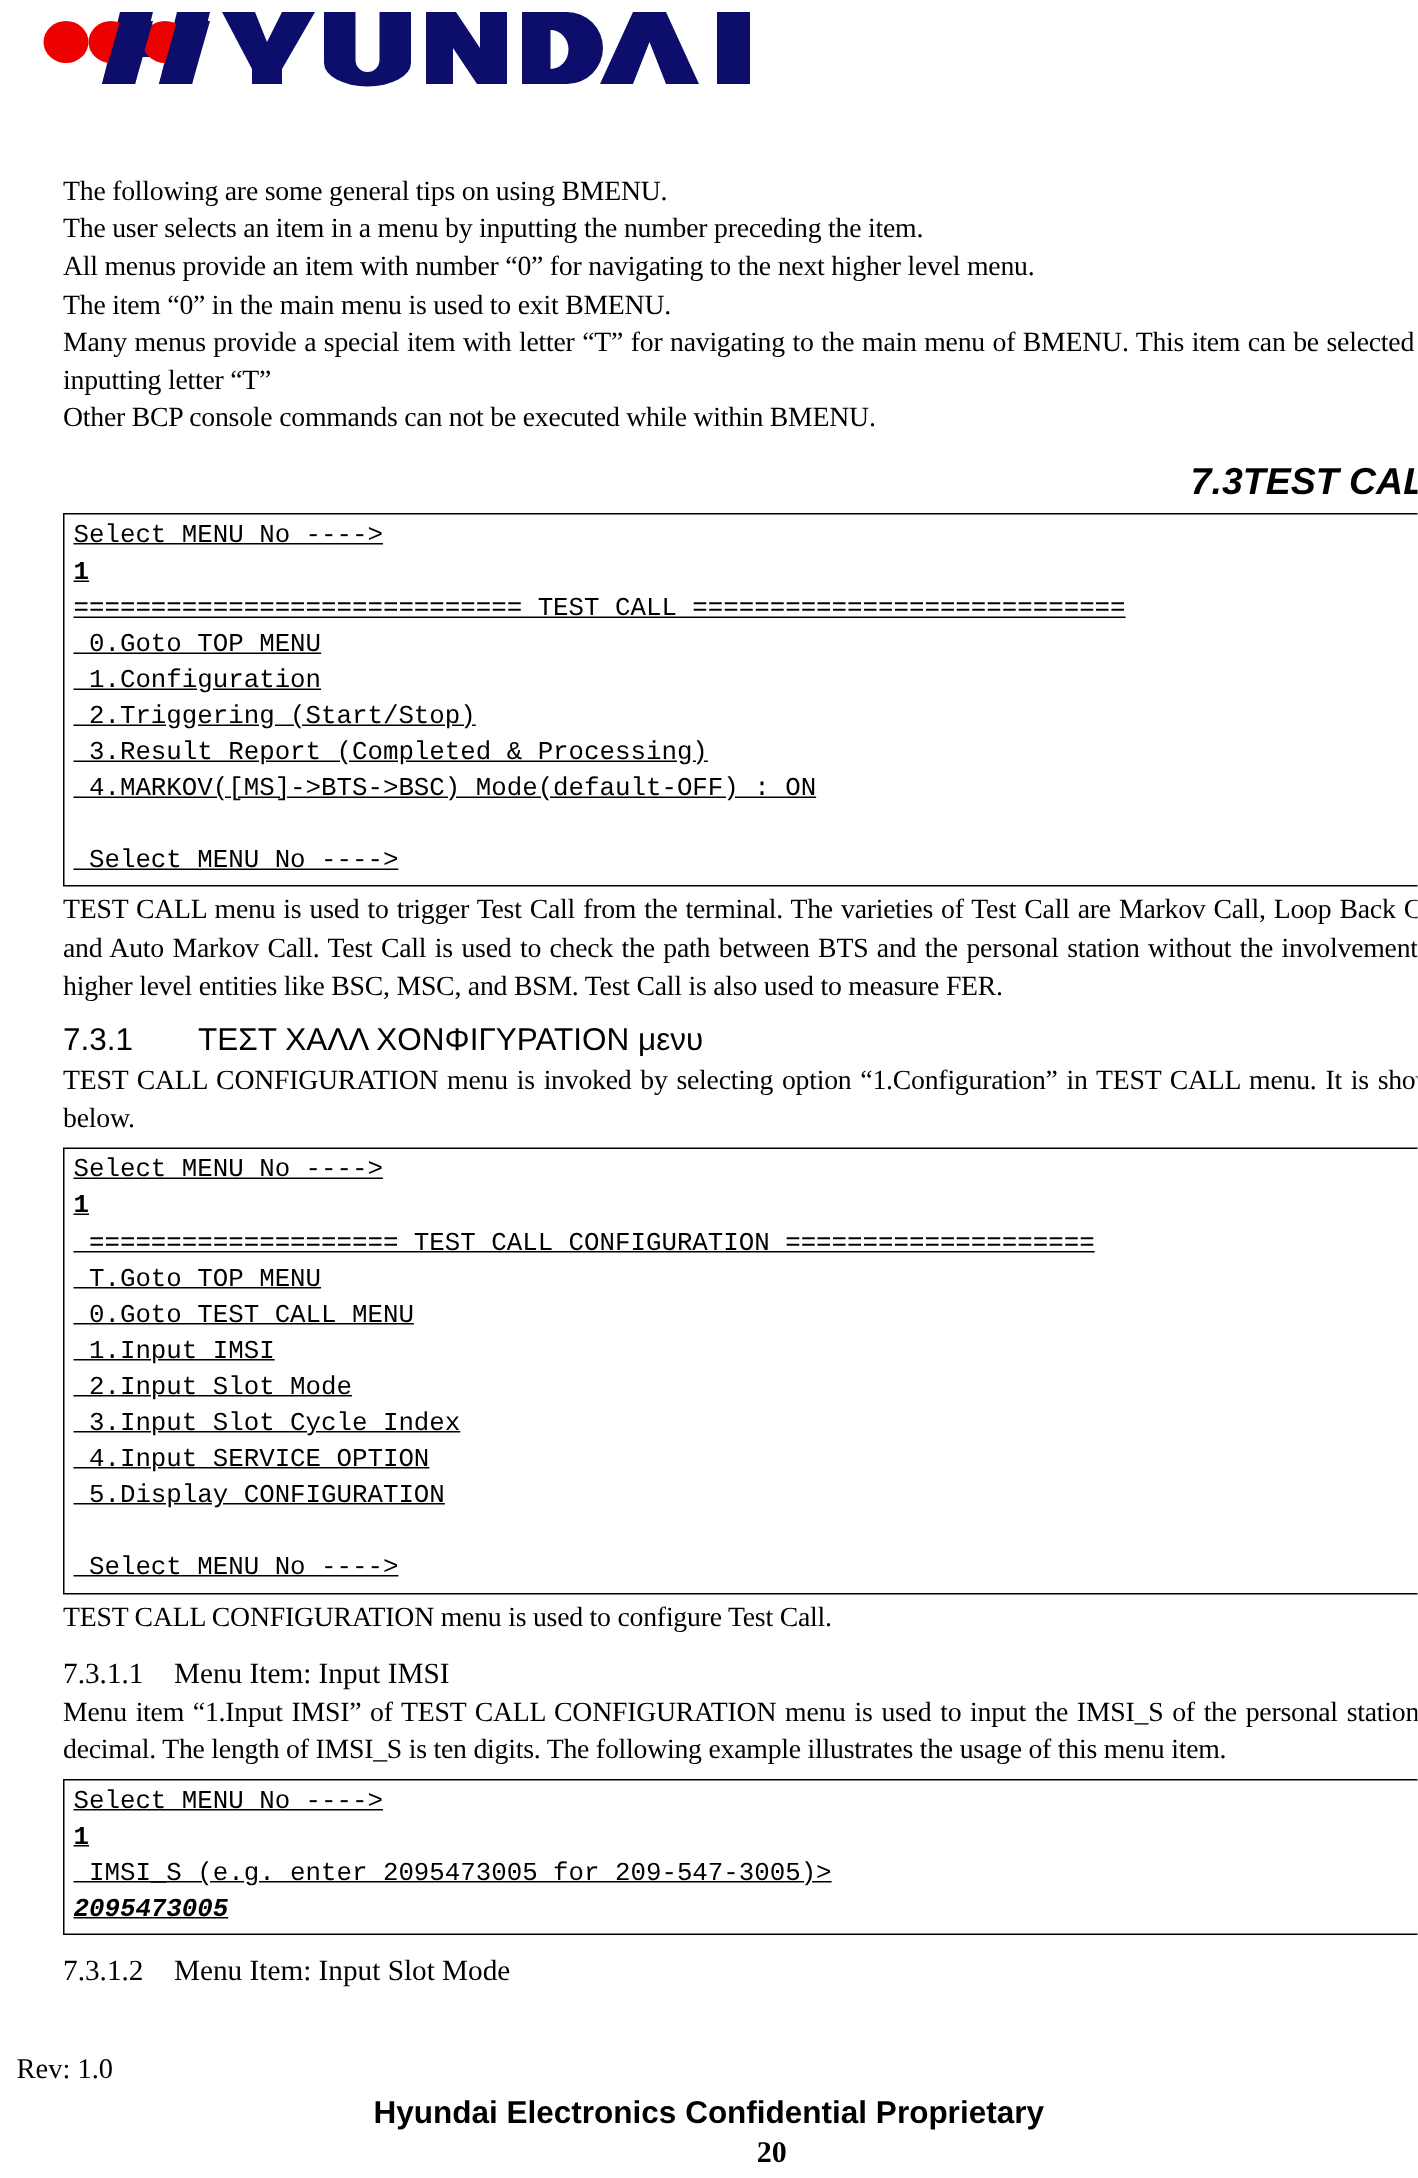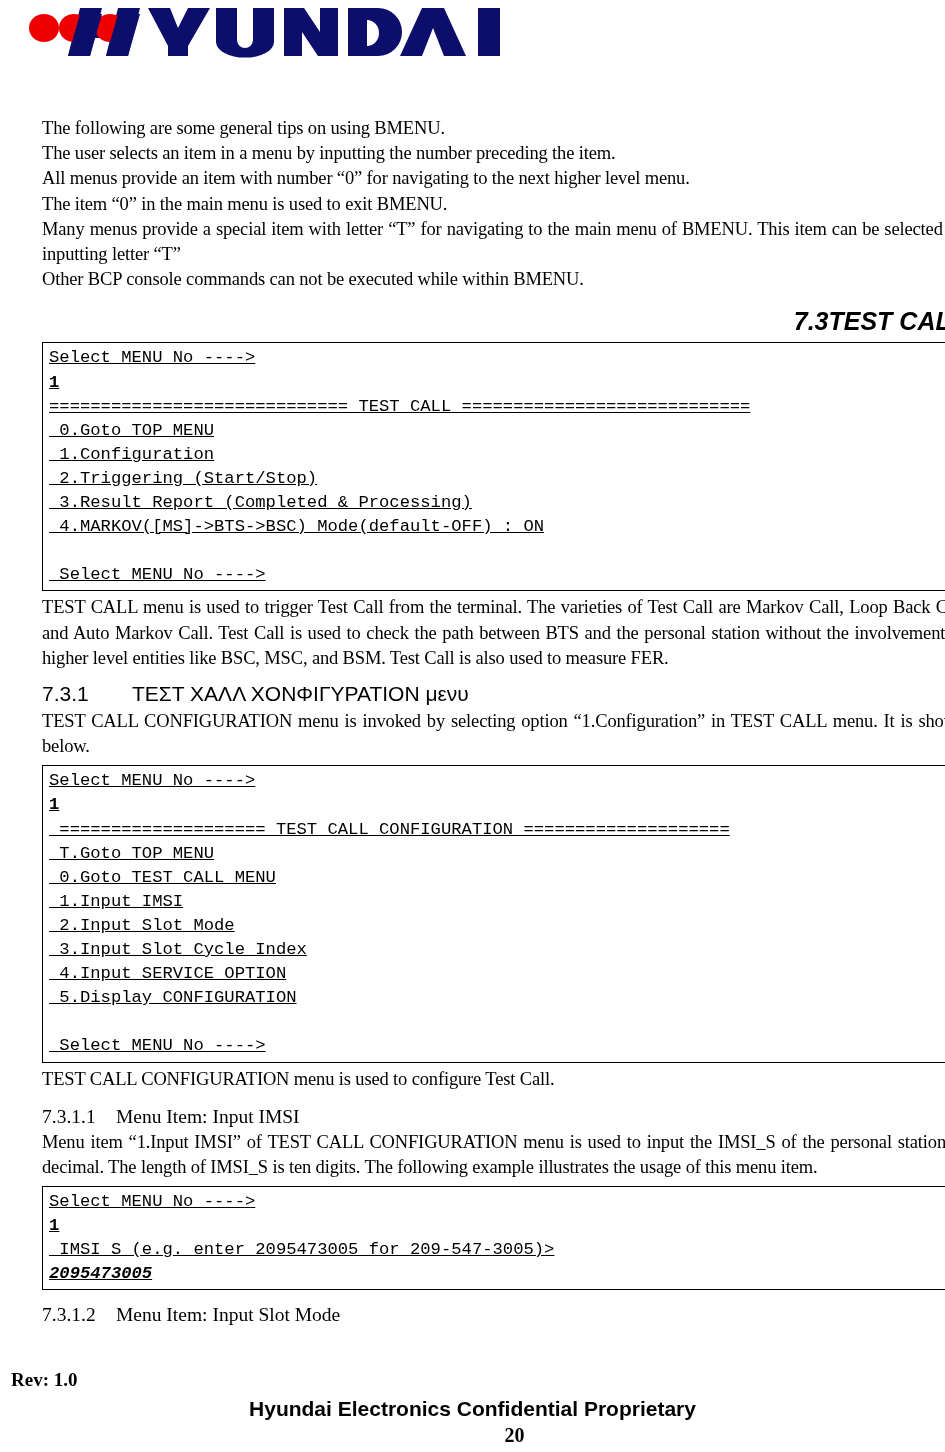--- a/index.html
+++ b/index.html
@@ -120,21 +120,20 @@
     width: 945px;
   }
   .rev {
     position: absolute;
     left: 11px;
     top: 0px;
     font-family: "Liberation Serif", serif;
     font-size: 19px;
     line-height: 24px;
     color: #000;
-    font-weight: bold;
   }
   .conf {
     position: absolute;
     left: 0;
     top: 28px;
     width: 945px;
     text-align: center;
     font-family: Liberation Sans, sans-serif;
     font-weight: bold;
     font-size: 21px;

